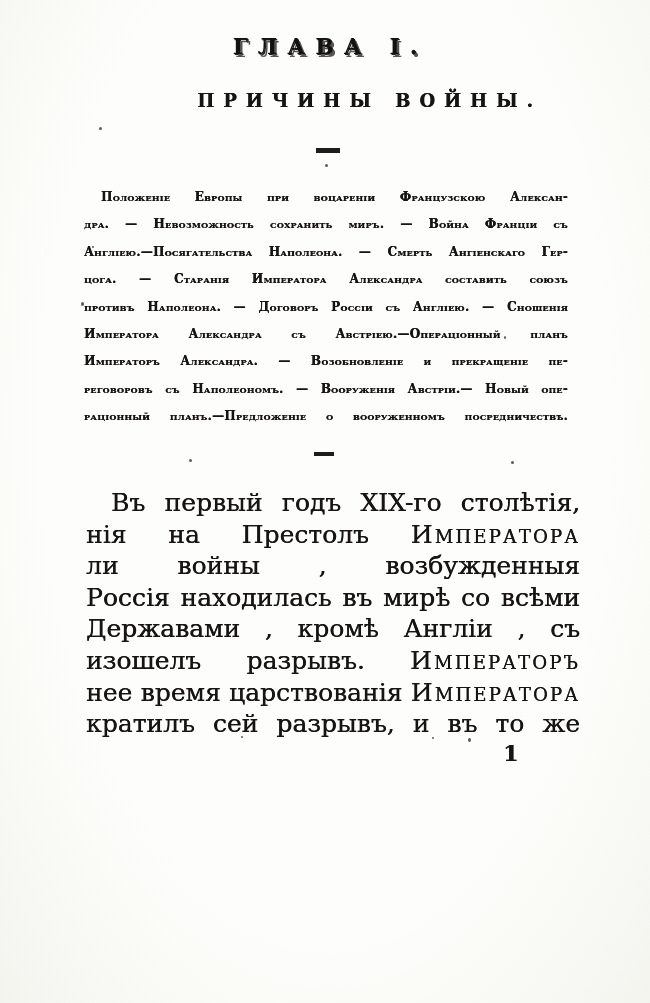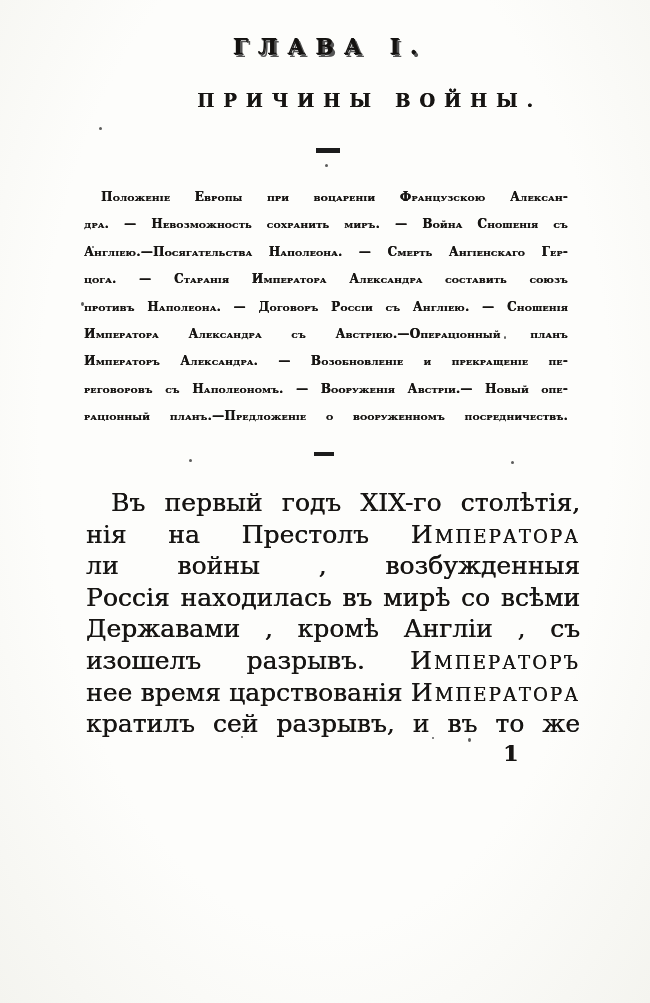--- a/index.html
+++ b/index.html
@@ -81,21 +81,21 @@
 
 <div class="page">
 
   <h1 class="chapter-title">ГЛАВА I.</h1>
   <h2 class="chapter-subtitle">ПРИЧИНЫ ВОЙНЫ.</h2>
 
   <div class="rule rule-1"></div>
 
   <section class="summary">
     <p>Положеніе Европы при воцареніи Французскою Алексан-</p>
-    <p>дра. — Невозможность сохранить миръ. — Война Сношенія съ</p>
+    <p>дра. — Невозможность сохранить миръ. — Война Франціи съ</p>
     <p>Англіею.—Посягательства Наполеона. — Смерть Ангіенскаго Гер-</p>
     <p>цога. — Старанія Императора Александра составить союзъ</p>
     <p>противъ Наполеона. — Договоръ Россіи съ Англіею. — Сношенія</p>
     <p>Императора Александра съ Австріею.—Операціонный планъ</p>
     <p>Императоръ Александра. — Возобновленіе и прекращеніе пе-</p>
     <p>реговоровъ съ Наполеономъ. — Вооруженія Австріи.— Новый опе-</p>
     <p>раціонный планъ.—Предложеніе о вооруженномъ посредничествѣ.</p>
   </section>
 
   <div class="rule rule-2"></div>

